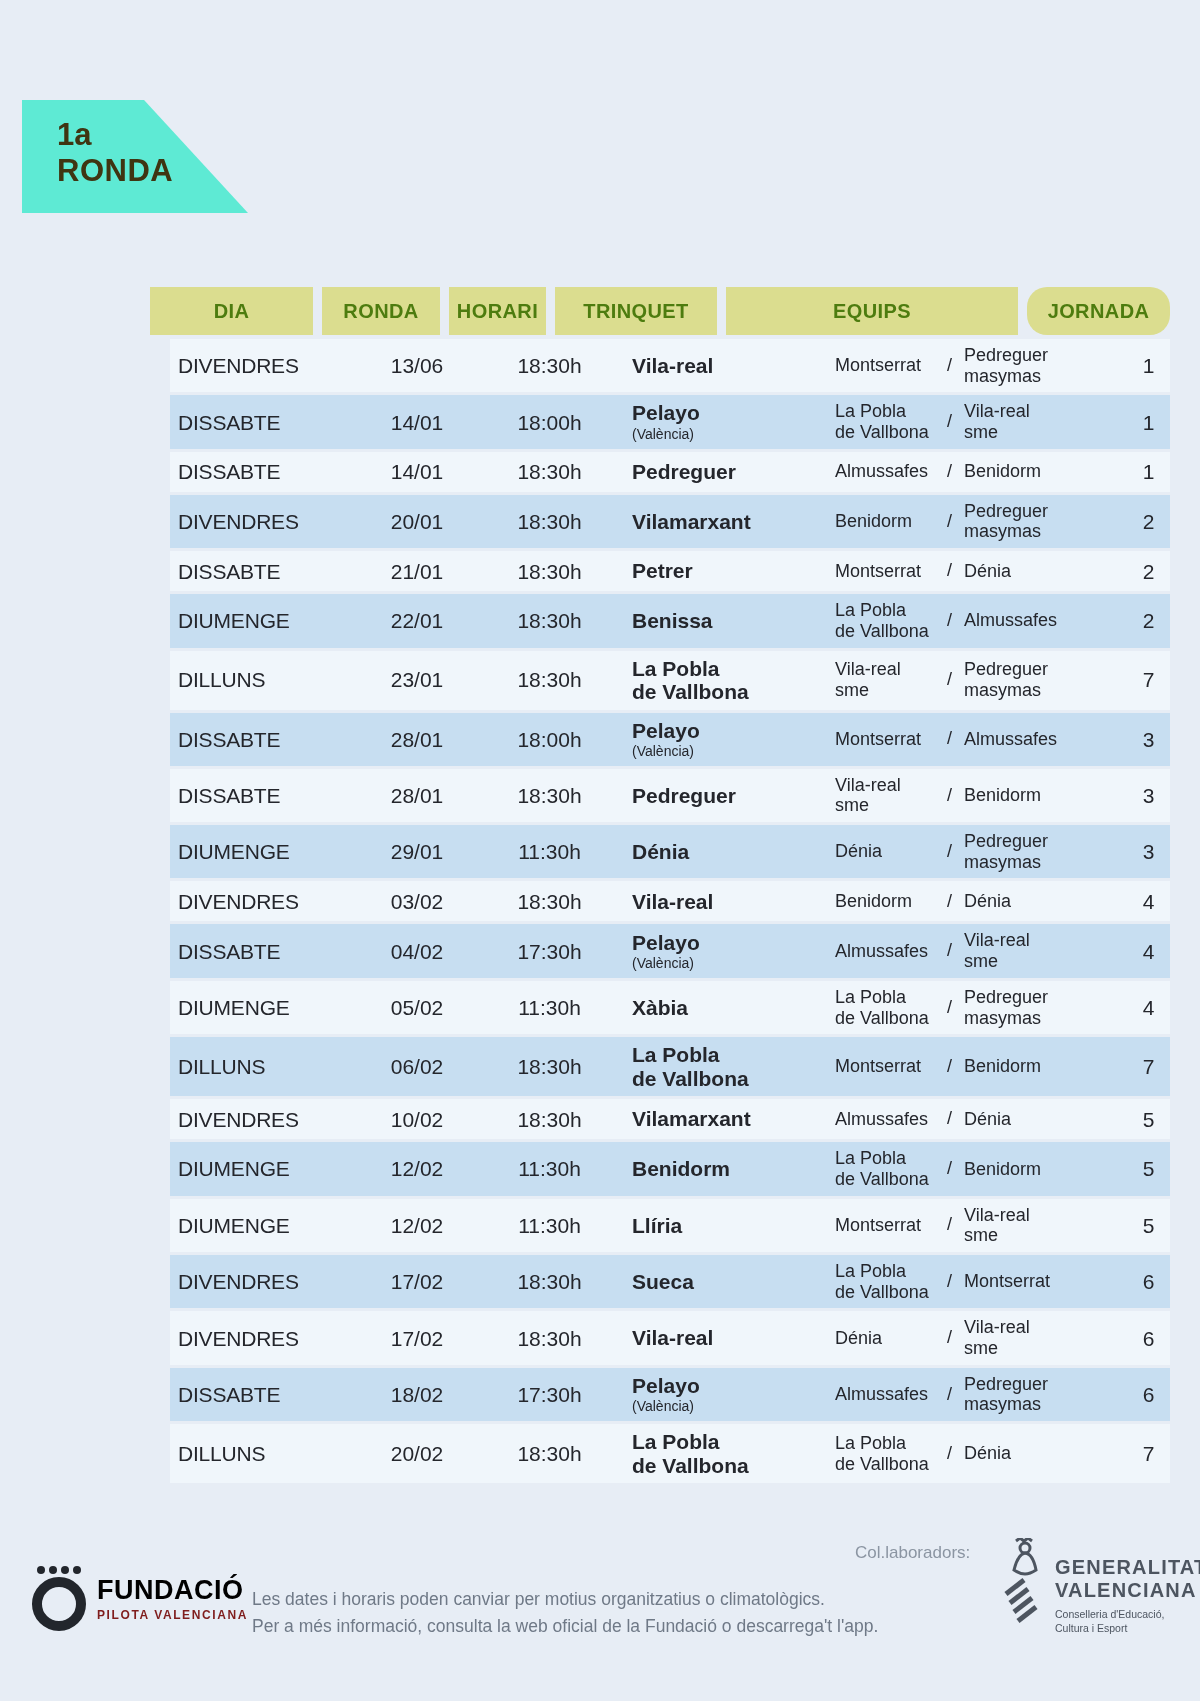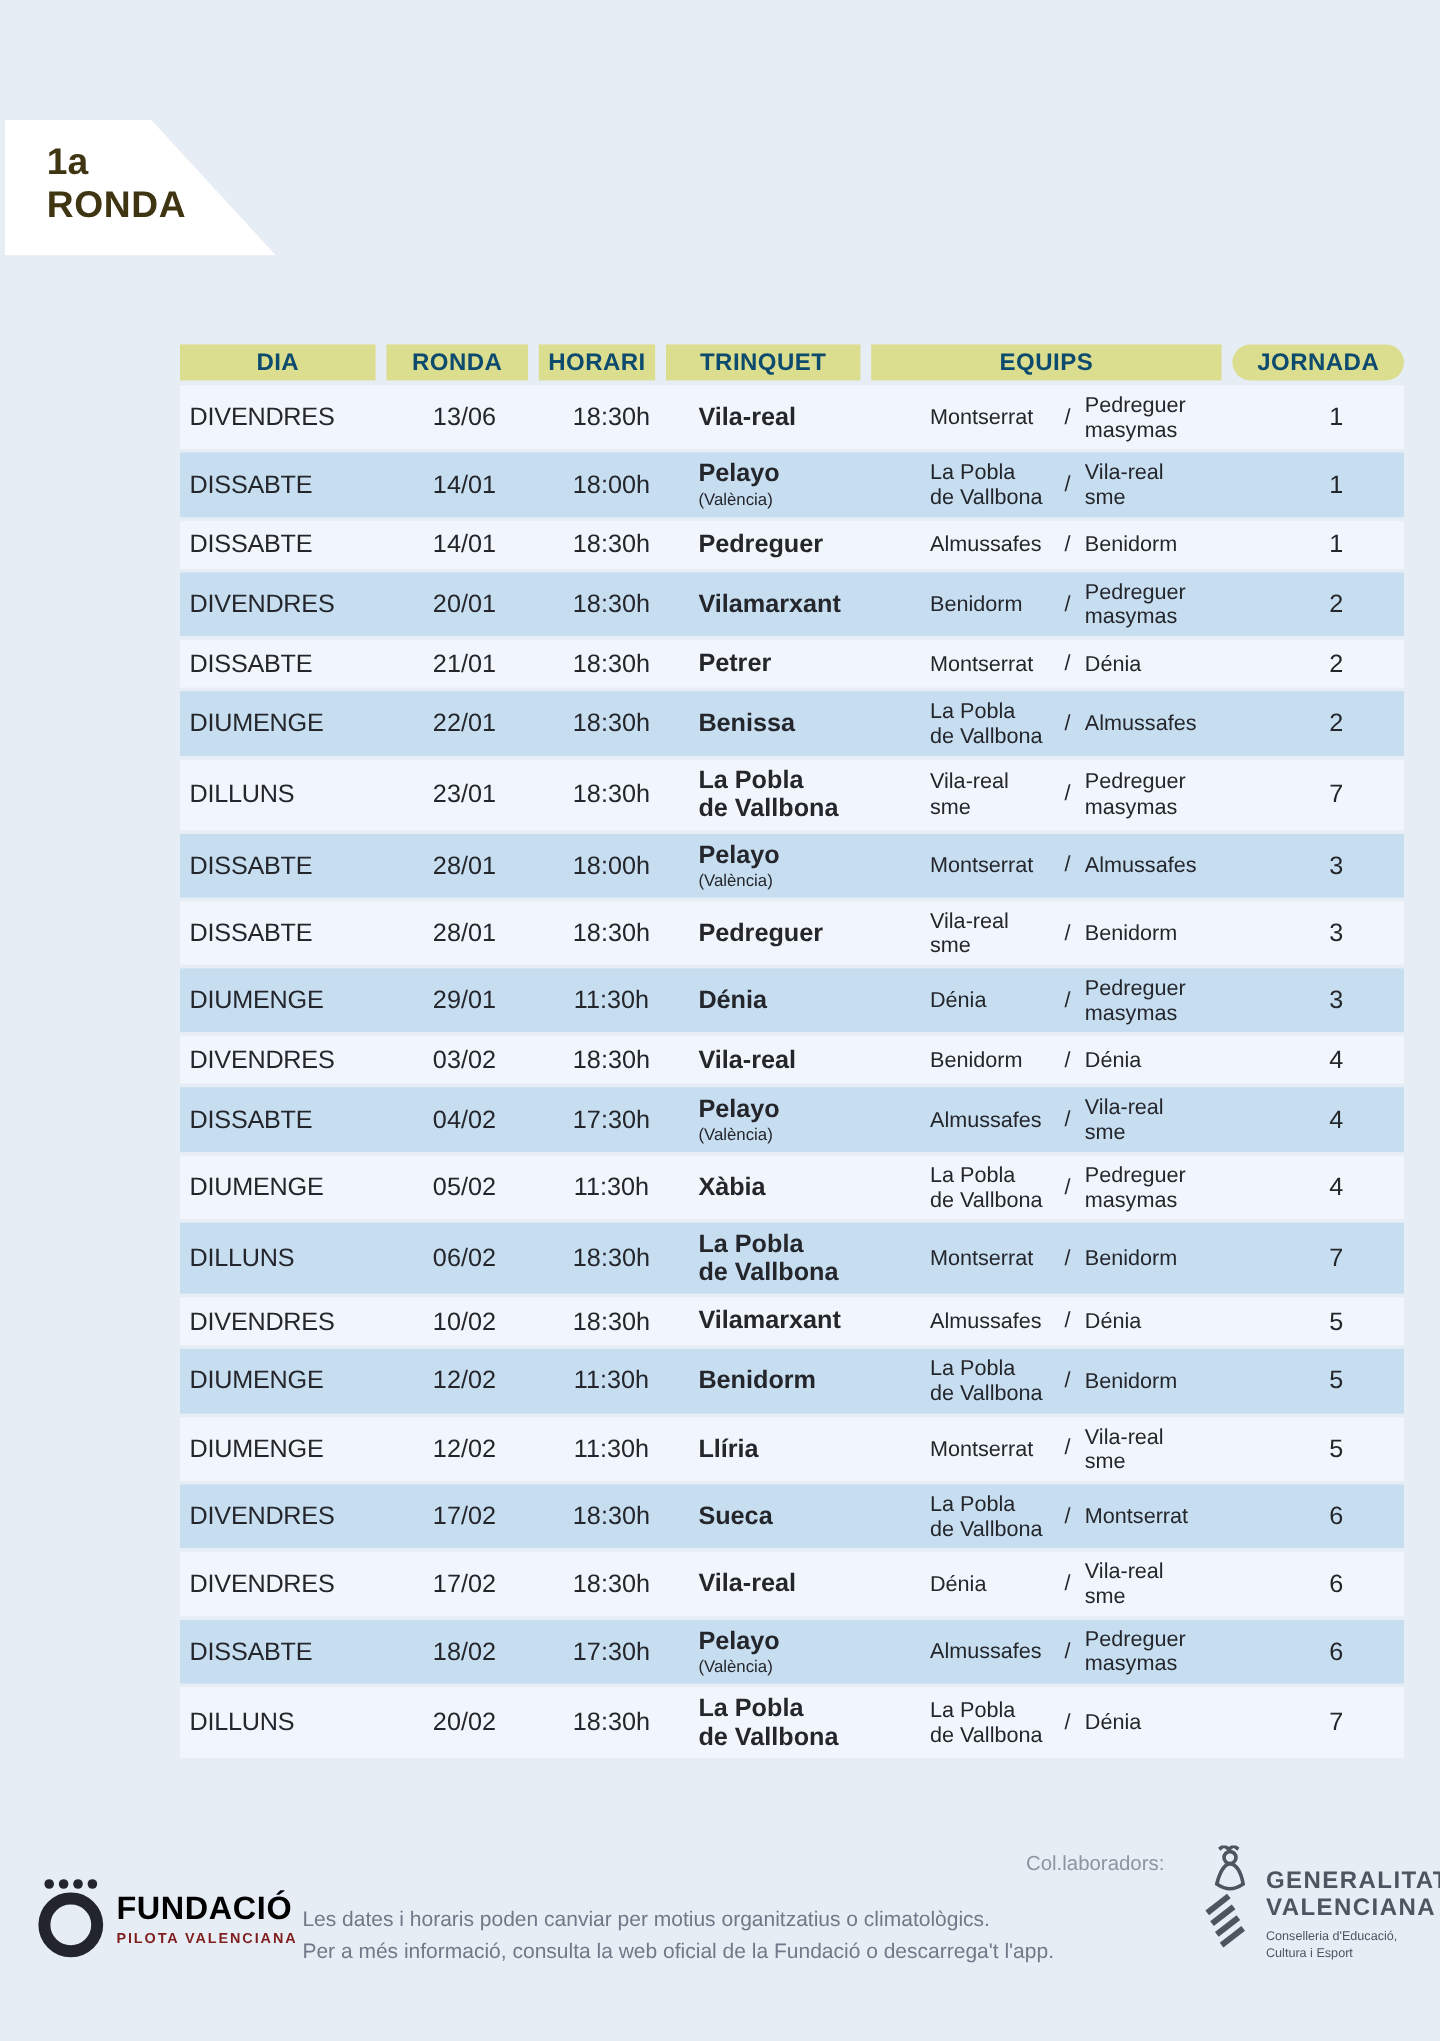--- a/index.html
+++ b/index.html
@@ -8,43 +8,43 @@
     height:1701px;
     background:#e7edf5;
     font-family:"Liberation Sans", sans-serif;
     color:#24262c;
     position:relative;
     overflow:hidden;
   }
 
   
   .banner {
-    position:absolute; left:4px; top:100px;
+    position:absolute; left:22px; top:100px;
     width:226px; height:113px;
-    background:#ffffff;
+    background:#5eead4;
     clip-path:polygon(0 0, 54% 0, 100% 100%, 0 100%);
     padding:17px 0 0 35px;
   }
   .banner .b1 { font-size:31px; font-weight:bold; color:#3f3512; line-height:1.15; }
   .banner .b2 { font-size:31px; font-weight:bold; color:#3f3512; line-height:1.15; letter-spacing:0.5px; }
 
   
   .table { position:absolute; left:150px; top:287px; width:1020px; }
   .thead { display:flex; gap:9px; margin-bottom:4px; }
   .th {
-    background:#dbdd8f; height:30px;
+    background:#dbdd8f; height:48px;
     display:flex; align-items:center; justify-content:center;
-    font-weight:bold; font-size:20px; letter-spacing:0.4px; color:#0c4a6e;
+    font-weight:bold; font-size:20px; letter-spacing:0.4px; color:#4d7c0f;
   }
   .w-dia{width:163px;} .w-data{width:118px;} .w-horari{width:97px;}
   .w-trinquet{width:162px;} .w-equips{width:292px;} .w-jornada{flex:1;border-radius:20px;}
 
   .trow {
-    display:flex; gap:15px; align-items:center;
-    margin-bottom:3px; padding:6px 0; min-height:40px;
+    display:flex; gap:25px; align-items:center;
+    margin-bottom:3px; padding:6px 0; min-height:40px;margin-left:20px;
   }
   .trow.alt-0 { background:#f0f6fb; }
   .trow.alt-1 { background:#c7def1; }
 
   .c { line-height:1.1; }
   .c.dia   { width:163px; padding-left:8px; font-size:21px; letter-spacing:-0.2px; }
   .c.data  { width:118px; text-align:center; font-size:21px; }
   .c.horari{ width:97px;  text-align:center; font-size:21px; }
   .c.trinquet { width:162px; padding-left:9px; font-size:21px; font-weight:bold; line-height:1.12; }
   .c.trinquet .tq-note { display:block; font-size:14px; font-weight:normal; margin-top:2px; }

